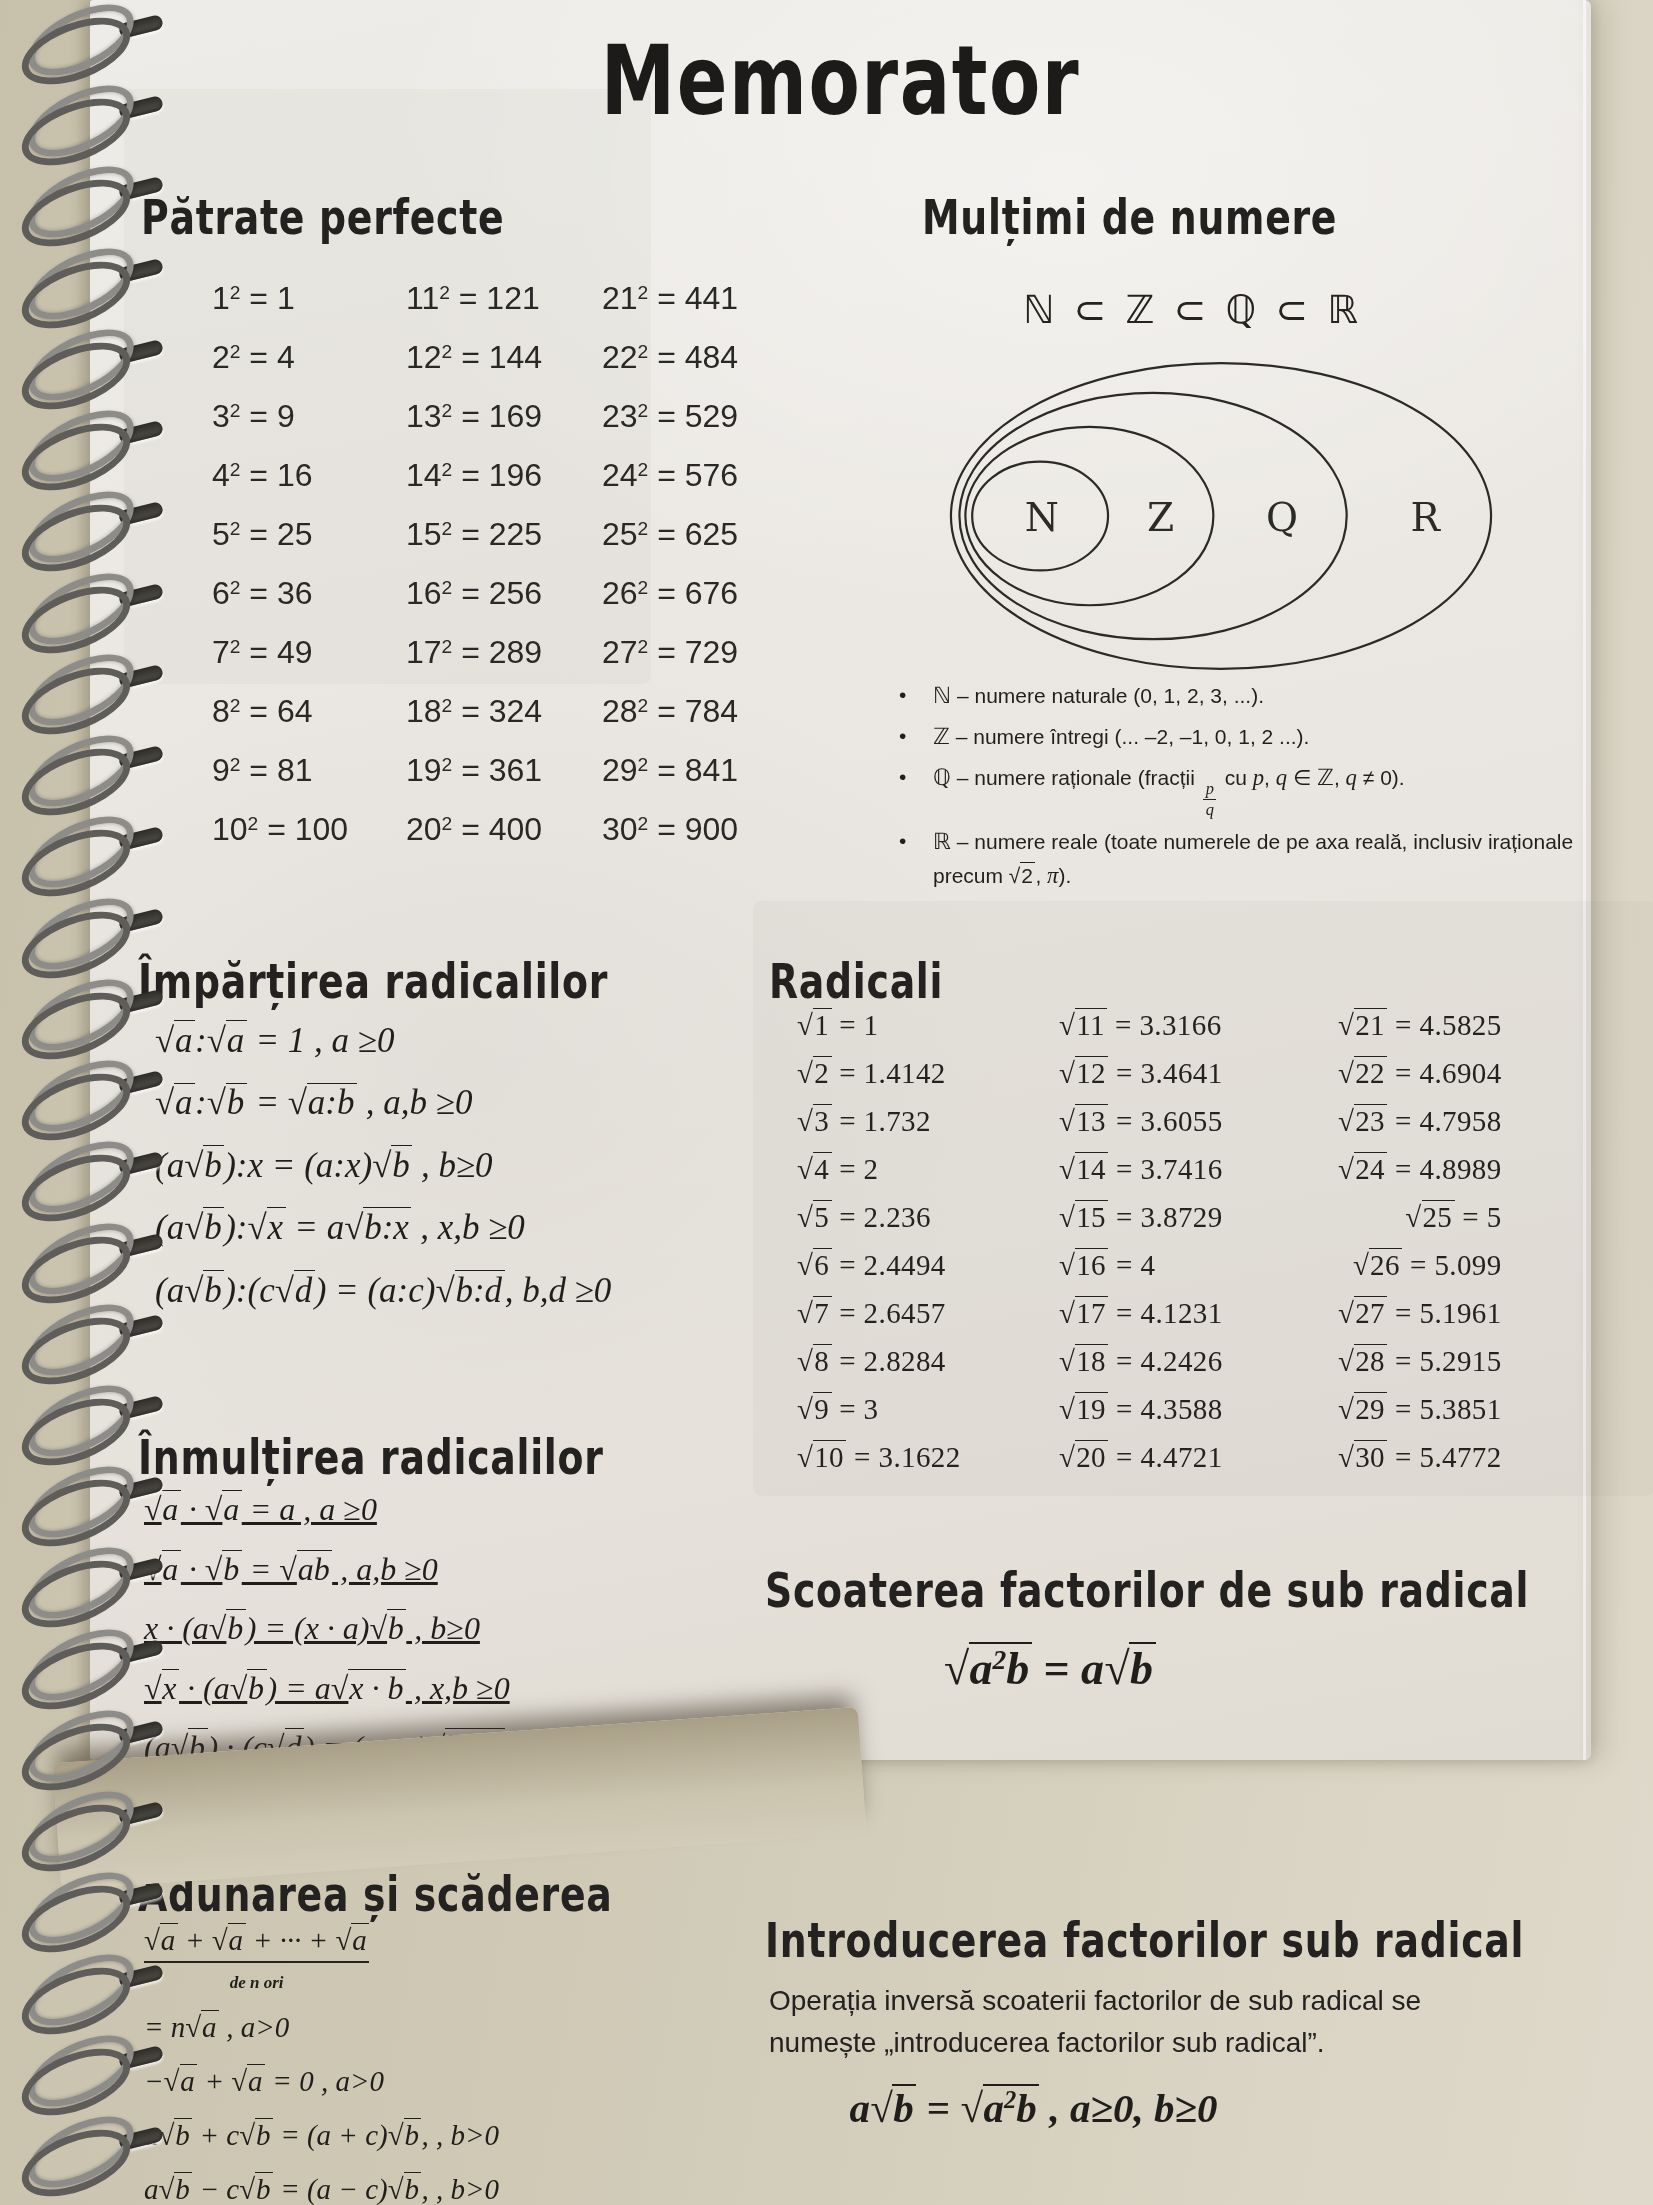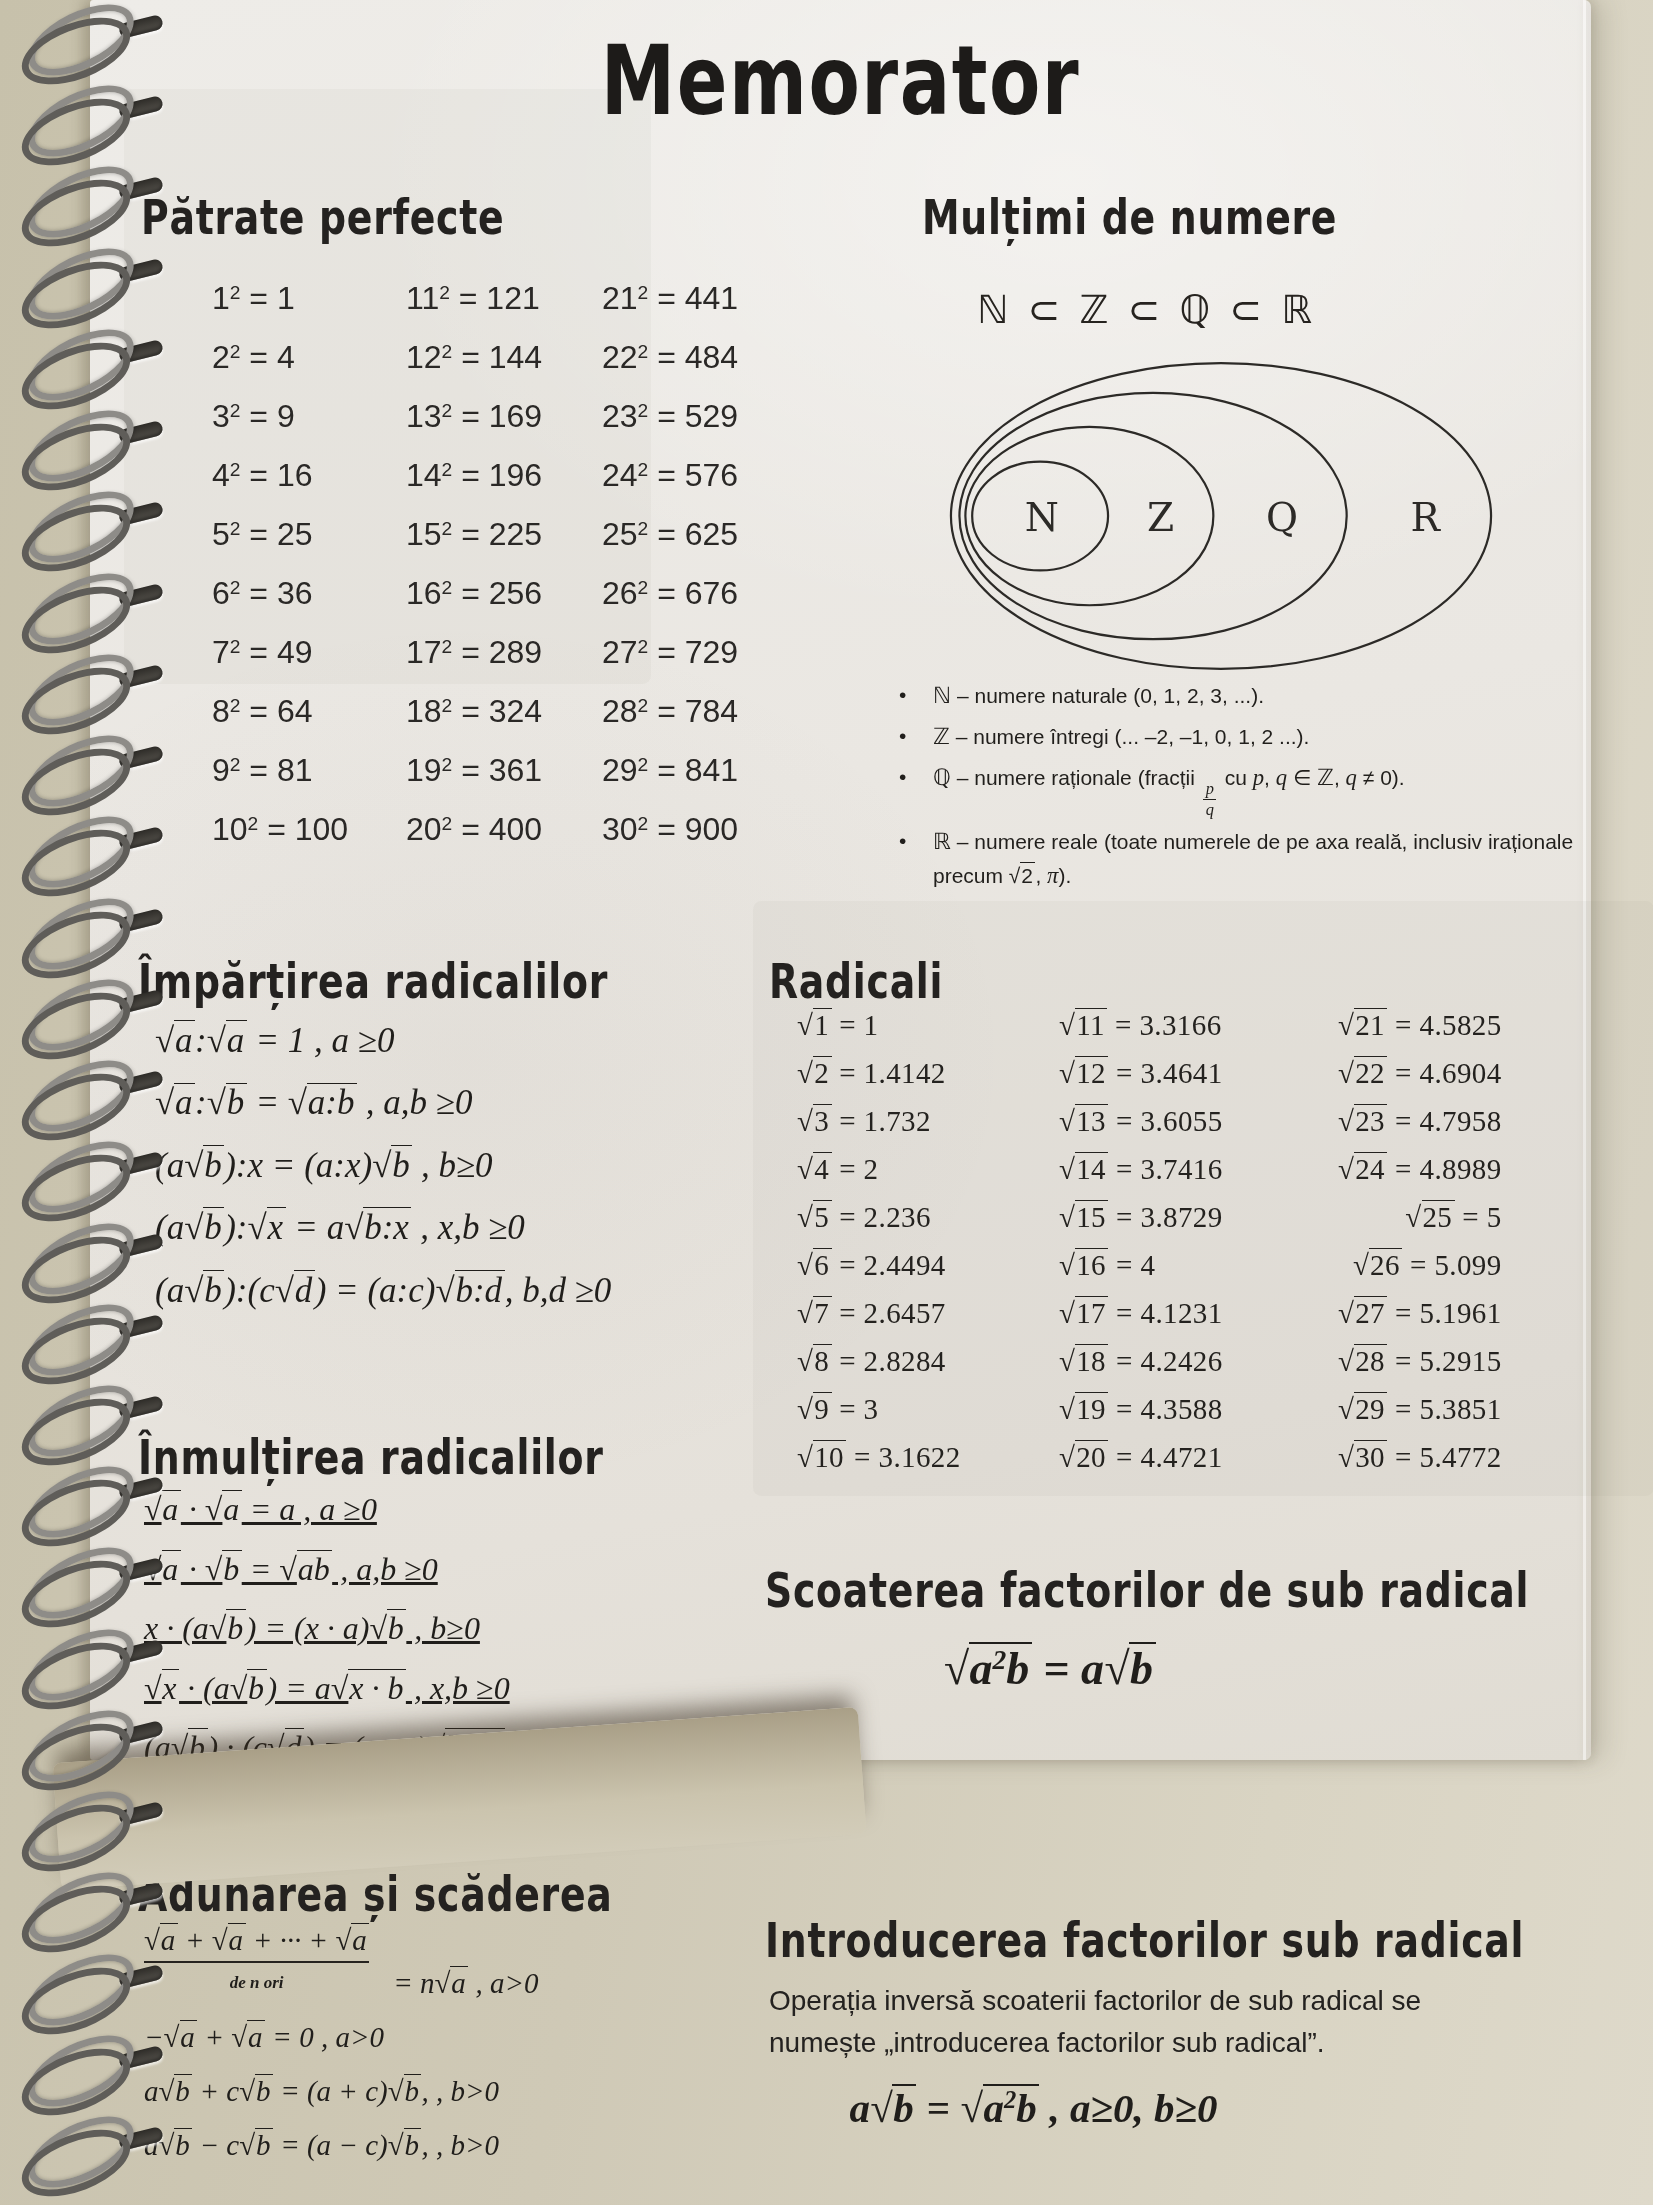--- a/index.html
+++ b/index.html
@@ -61,21 +61,21 @@
   #imp .frow{margin-bottom:20.4px;margin-left:11px;}
   #inm .frow{font-size:32px;line-height:40px;margin-bottom:19.5px;text-decoration:underline;}
   #adu .frow{font-size:29px;line-height:36px;margin-bottom:18px;}
   .rtcol{position:absolute;font-family:"Liberation Serif","DejaVu Serif",serif;
          font-size:29px;line-height:48px;letter-spacing:0.4px;color:#24221f;white-space:nowrap;}
   .bigformula{position:absolute;text-align:center;font-size:46px;font-weight:bold;}
   .para{position:absolute;font-size:28px;line-height:42px;color:#242220;}
   .ubr{display:inline-flex;flex-direction:column;align-items:center;vertical-align:baseline;}
   .ubr .sum{border-bottom:2.1px solid #26231f;padding-bottom:2.5px;}
   .ubr .ubl{font-size:17px;font-weight:bold;font-style:italic;margin-top:2.5px;font-family:"Liberation Serif",serif;}
-  .frow1{display:flex;align-items:flex-end;gap:24px;}
+  .frow1{display:flex;align-items:flex-start;gap:8px;flex-direction:column;}
   
   .spiral{position:absolute;left:0;top:0;width:195px;height:2205px;z-index:9;}
   .loop{position:absolute;left:18.7px;width:136px;height:56px;}
   .loop .slot{position:absolute;left:100px;top:6.8px;width:44px;height:15.3px;border-radius:7.6px;
       background:linear-gradient(180deg,#2e2c28,#56534d);transform:rotate(-14deg);
       box-shadow:0 2.5px 2.5px rgba(255,255,255,.65), inset 0 -2.5px 3.4px rgba(0,0,0,.45);}
   .loop .w1,.loop .w2{position:absolute;border-radius:50%;width:100px;height:42px;border:7.6px solid #8e8c88;}
   .loop .w1{left:5.1px;top:0;transform:rotate(-26deg);
       box-shadow:inset 0 0 4.2px rgba(0,0,0,.28),0 1.7px 4.2px rgba(0,0,0,.22);}
   .loop .w2{left:0;top:11px;transform:rotate(-21deg);border-color:#5f5d59;}
@@ -128,21 +128,21 @@
       <div class="sq">24<sup>2</sup> = 576</div>
       <div class="sq">25<sup>2</sup> = 625</div>
       <div class="sq">26<sup>2</sup> = 676</div>
       <div class="sq">27<sup>2</sup> = 729</div>
       <div class="sq">28<sup>2</sup> = 784</div>
       <div class="sq">29<sup>2</sup> = 841</div>
       <div class="sq">30<sup>2</sup> = 900</div>
     </div>
 
   <div class="hw" style="left:832px;top:189px;">Mulțimi de numere</div>
-  <div class="chain" style="left:887px;top:287px;">ℕ ⊂ ℤ ⊂ ℚ ⊂ ℝ</div>
+  <div class="chain" style="left:933px;top:287px;">ℕ ⊂ ℤ ⊂ ℚ ⊂ ℝ</div>
   <svg class="venn" style="left:855px;top:357px;" width="552" height="319" viewBox="0 0 650 375">
     <ellipse cx="325" cy="187" rx="318" ry="180"></ellipse>
     <ellipse cx="245" cy="187" rx="228" ry="145"></ellipse>
     <ellipse cx="170" cy="187" rx="146" ry="105"></ellipse>
     <ellipse cx="112" cy="187" rx="80" ry="64"></ellipse>
     <text x="94" y="204">N</text>
     <text x="238" y="204">Z</text>
     <text x="378" y="204">Q</text>
     <text x="548" y="204">R</text>
   </svg>

